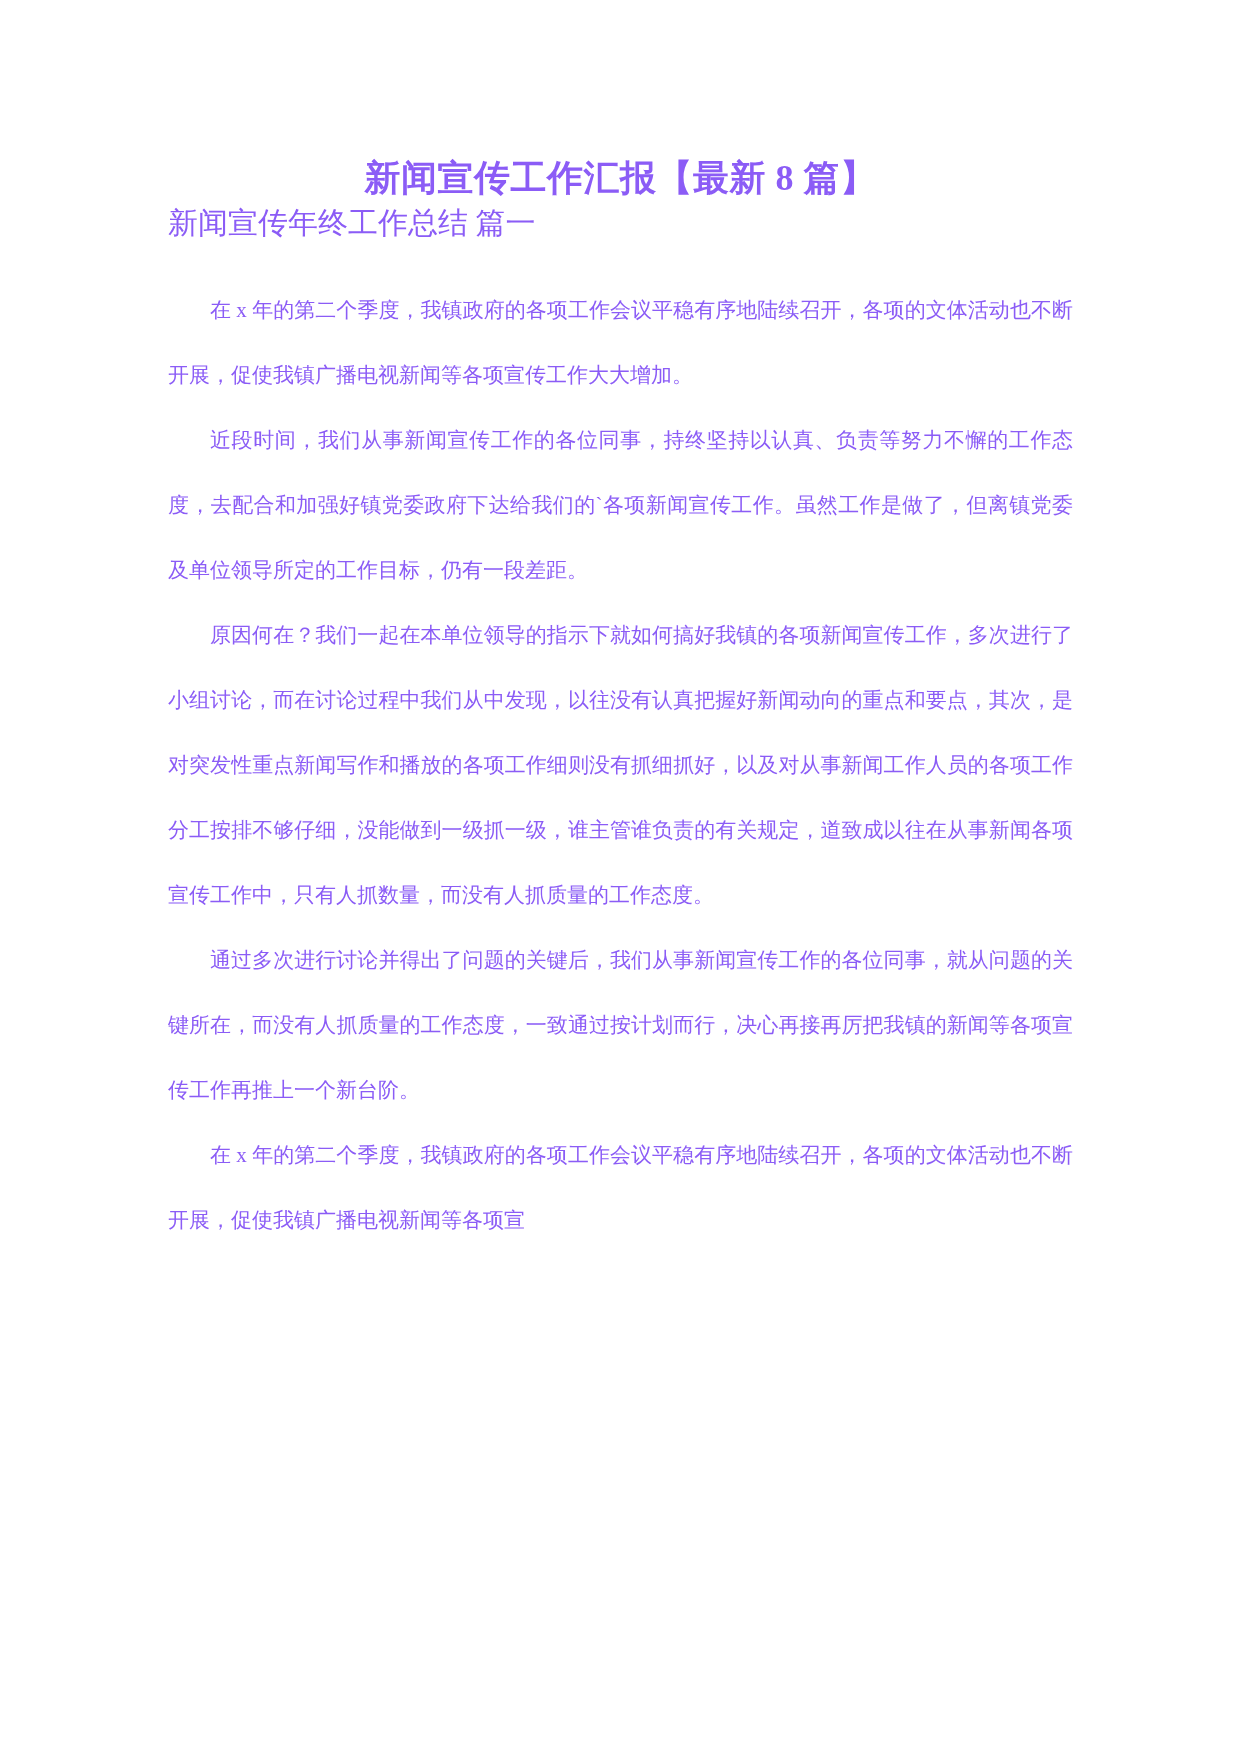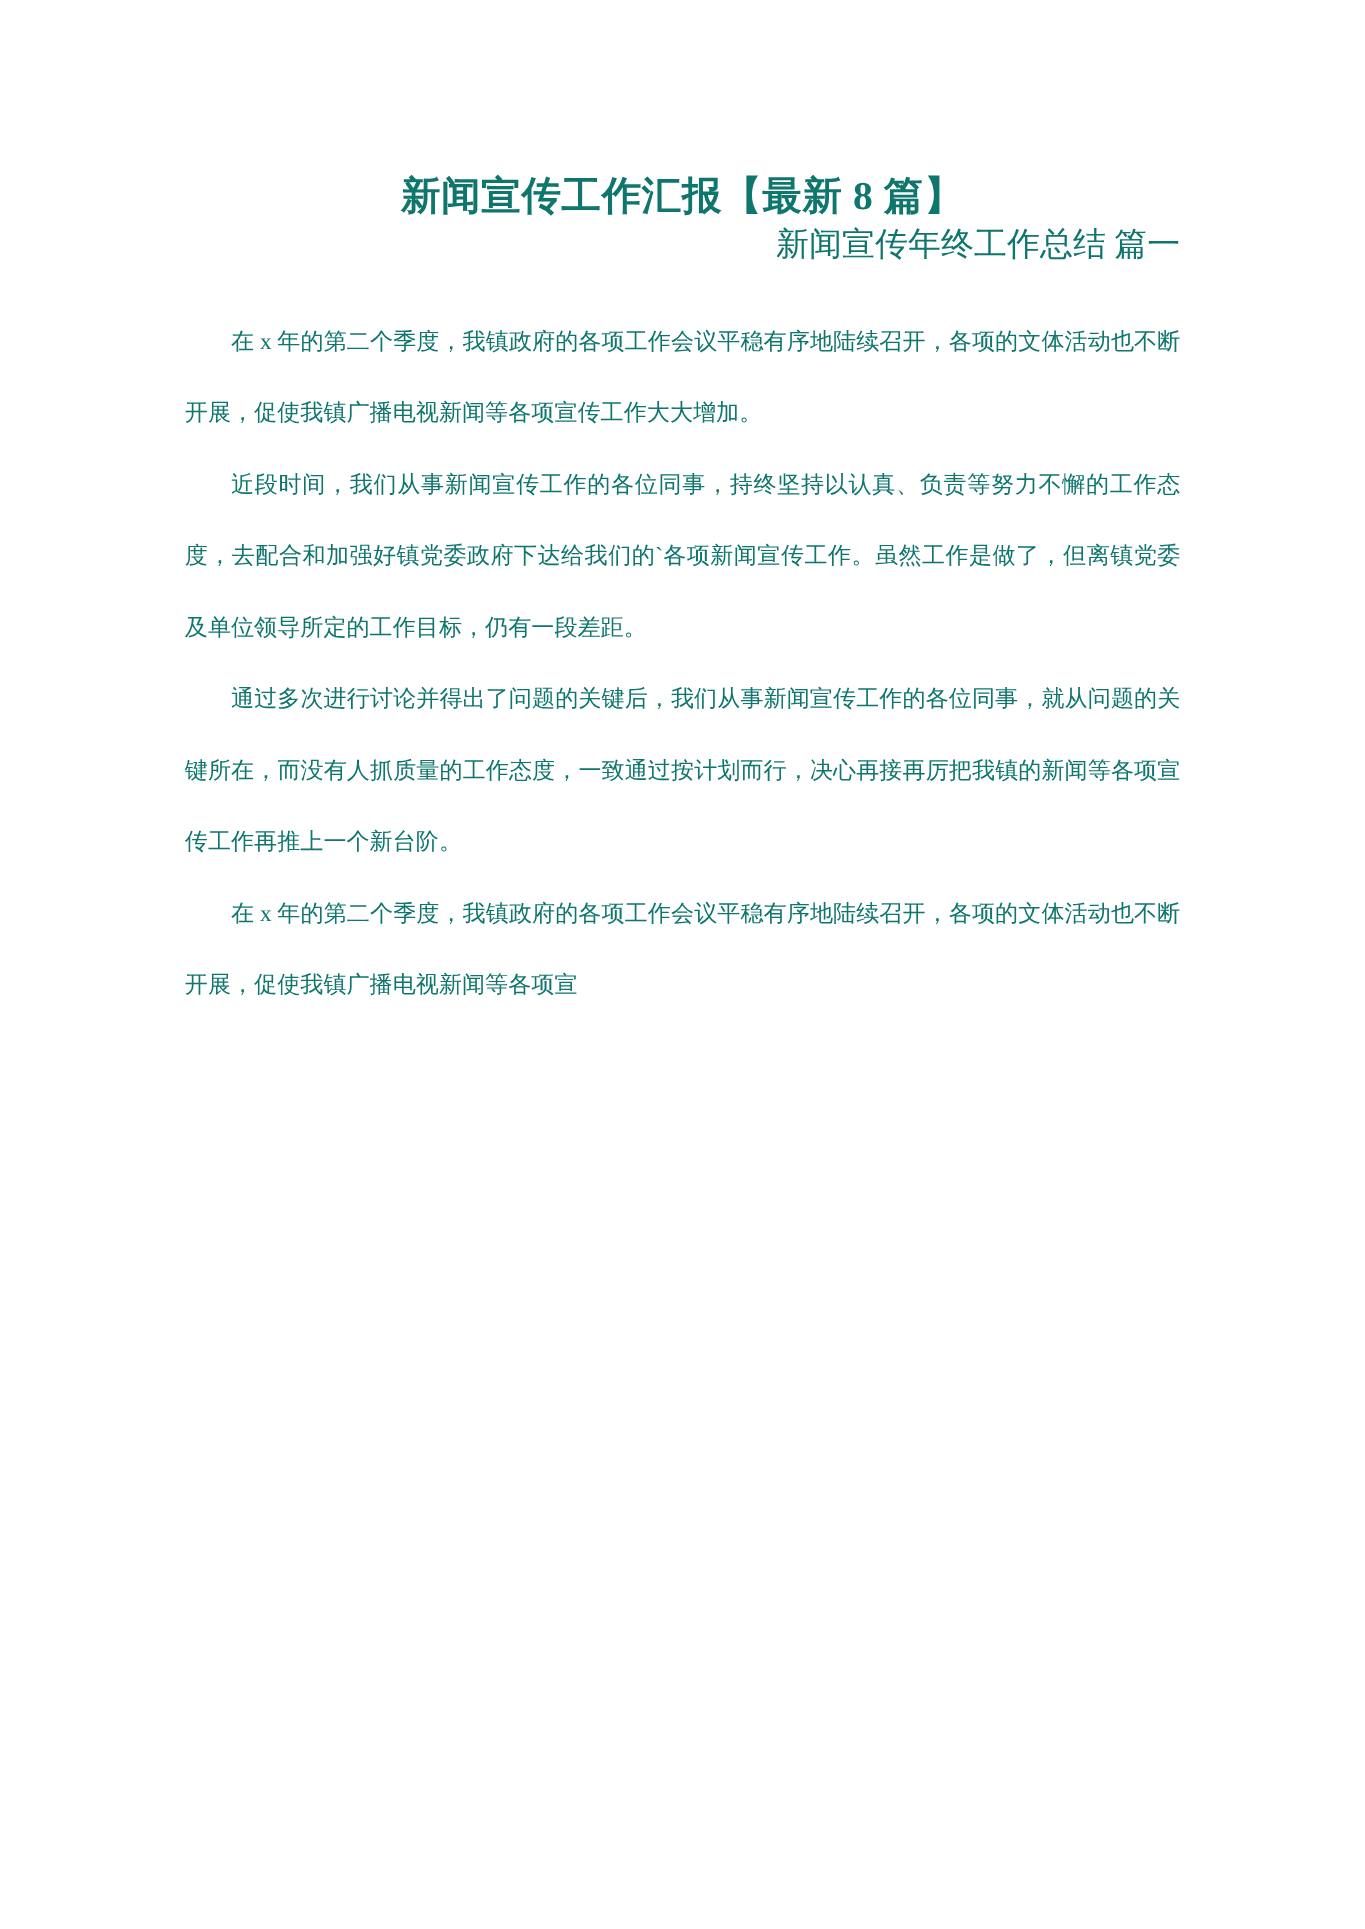--- a/index.html
+++ b/index.html
@@ -7,39 +7,39 @@
     padding: 0;
     background: #ffffff;
   }
   .page {
     position: relative;
     width: 1241px;
     height: 1754px;
     background: #ffffff;
     overflow: hidden;
     font-family: "Liberation Serif", "DejaVu Serif", serif;
-    color: #0f766e;
+    color: #8b5cf6;
   }
   .doc {
     padding: 0 168px;
   }
   .title {
     margin: 150px 0 0 0;
     font-size: 36px;
     line-height: 56px;
     font-weight: bold;
     text-align: center;
     letter-spacing: 0.5px;
   }
   .section-heading {
     margin: 0;
     font-size: 30px;
     line-height: 34px;
     font-weight: normal;
-    text-align: right;
+    text-align: left;
   }
   .body-text {
     margin-top: 38px;
   }
   .para {
     margin: 0;
     font-size: 21px;
     line-height: 65px;
     text-align: justify;
     text-justify: inter-ideograph;
@@ -50,17 +50,18 @@
 </head>
 <body>
 
 <div class="page">
   <div class="doc">
     <h1 class="title">新闻宣传工作汇报【最新 8 篇】</h1>
     <p class="section-heading">新闻宣传年终工作总结 篇一</p>
     <div class="body-text">
         <p class="para">在 x 年的第二个季度，我镇政府的各项工作会议平稳有序地陆续召开，各项的文体活动也不断开展，促使我镇广播电视新闻等各项宣传工作大大增加。</p>
         <p class="para">近段时间，我们从事新闻宣传工作的各位同事，持终坚持以认真、负责等努力不懈的工作态度，去配合和加强好镇党委政府下达给我们的`各项新闻宣传工作。虽然工作是做了，但离镇党委及单位领导所定的工作目标，仍有一段差距。</p>
+        <p class="para">原因何在？我们一起在本单位领导的指示下就如何搞好我镇的各项新闻宣传工作，多次进行了小组讨论，而在讨论过程中我们从中发现，以往没有认真把握好新闻动向的重点和要点，其次，是对突发性重点新闻写作和播放的各项工作细则没有抓细抓好，以及对从事新闻工作人员的各项工作分工按排不够仔细，没能做到一级抓一级，谁主管谁负责的有关规定，道致成以往在从事新闻各项宣传工作中，只有人抓数量，而没有人抓质量的工作态度。</p>
         <p class="para">通过多次进行讨论并得出了问题的关键后，我们从事新闻宣传工作的各位同事，就从问题的关键所在，而没有人抓质量的工作态度，一致通过按计划而行，决心再接再厉把我镇的新闻等各项宣传工作再推上一个新台阶。</p>
         <p class="para">在 x 年的第二个季度，我镇政府的各项工作会议平稳有序地陆续召开，各项的文体活动也不断开展，促使我镇广播电视新闻等各项宣</p>
       </div>
   </div>
 </div>
 
 </body></html>

